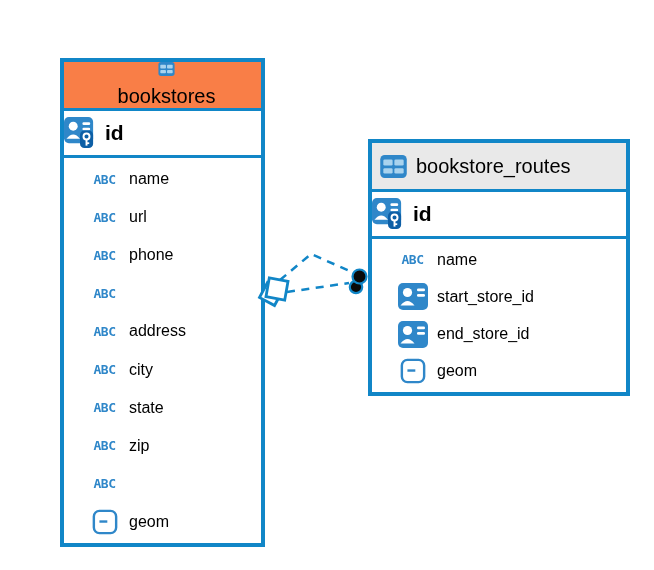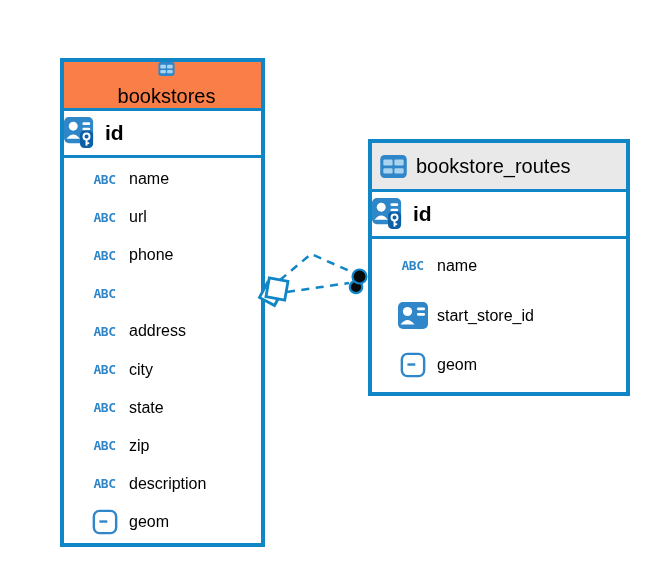--- a/index.html
+++ b/index.html
@@ -147,21 +147,20 @@
     <div class="col-row">
       <span class="icon-box">
           <span class="i-abc">ABC</span>
         </span>
       <span class="col-text">zip</span>
     </div>
     <div class="col-row">
       <span class="icon-box">
           <span class="i-abc">ABC</span>
         </span>
-      <span class="col-text">description</span>
     </div>
     <div class="col-row">
       <span class="icon-box">
           <svg class="glyph" width="26" height="26">
             <use href="#sym-geom"></use>
           </svg>
         </span>
       <span class="col-text">geom</span>
     </div>
   </div>
@@ -189,20 +188,28 @@
         </span>
       <span class="col-text">name</span>
     </div>
     <div class="col-row">
       <span class="icon-box">
           <svg class="glyph" width="30" height="27">
             <use href="#sym-person"></use>
           </svg>
         </span>
       <span class="col-text">start_store_id</span>
+    </div>
+    <div class="col-row">
+      <span class="icon-box">
+          <svg class="glyph" width="30" height="27">
+            <use href="#sym-person"></use>
+          </svg>
+        </span>
+      <span class="col-text">end_store_id</span>
     </div>
     <div class="col-row">
       <span class="icon-box">
           <svg class="glyph" width="26" height="26">
             <use href="#sym-geom"></use>
           </svg>
         </span>
       <span class="col-text">geom</span>
     </div>
   </div>

